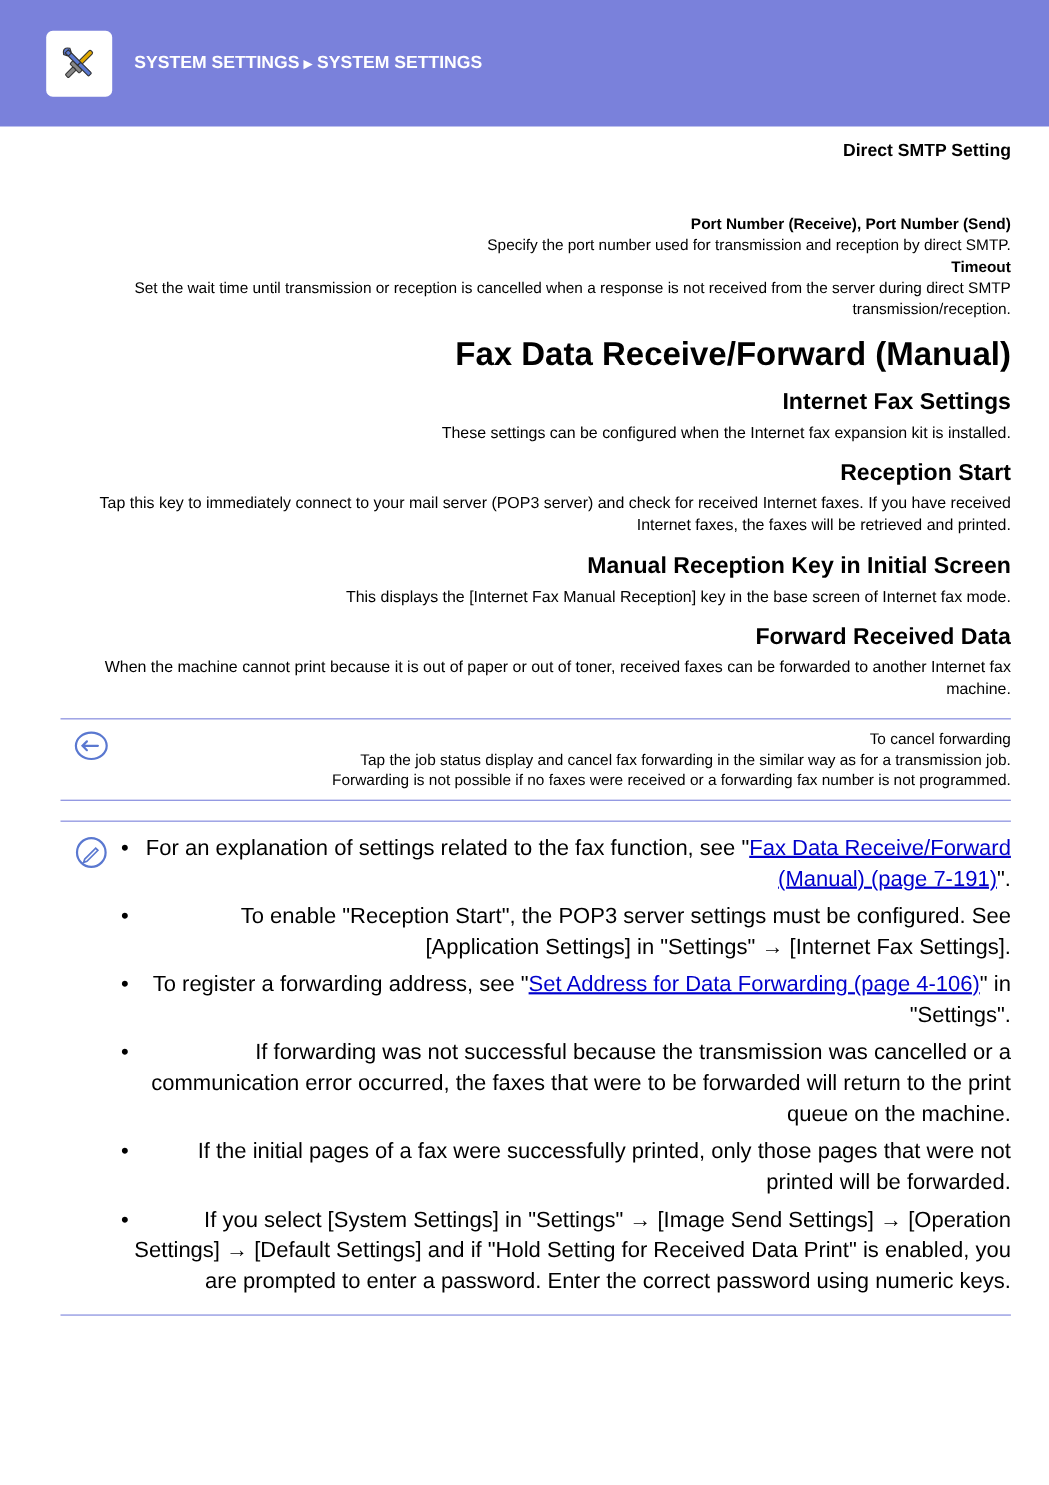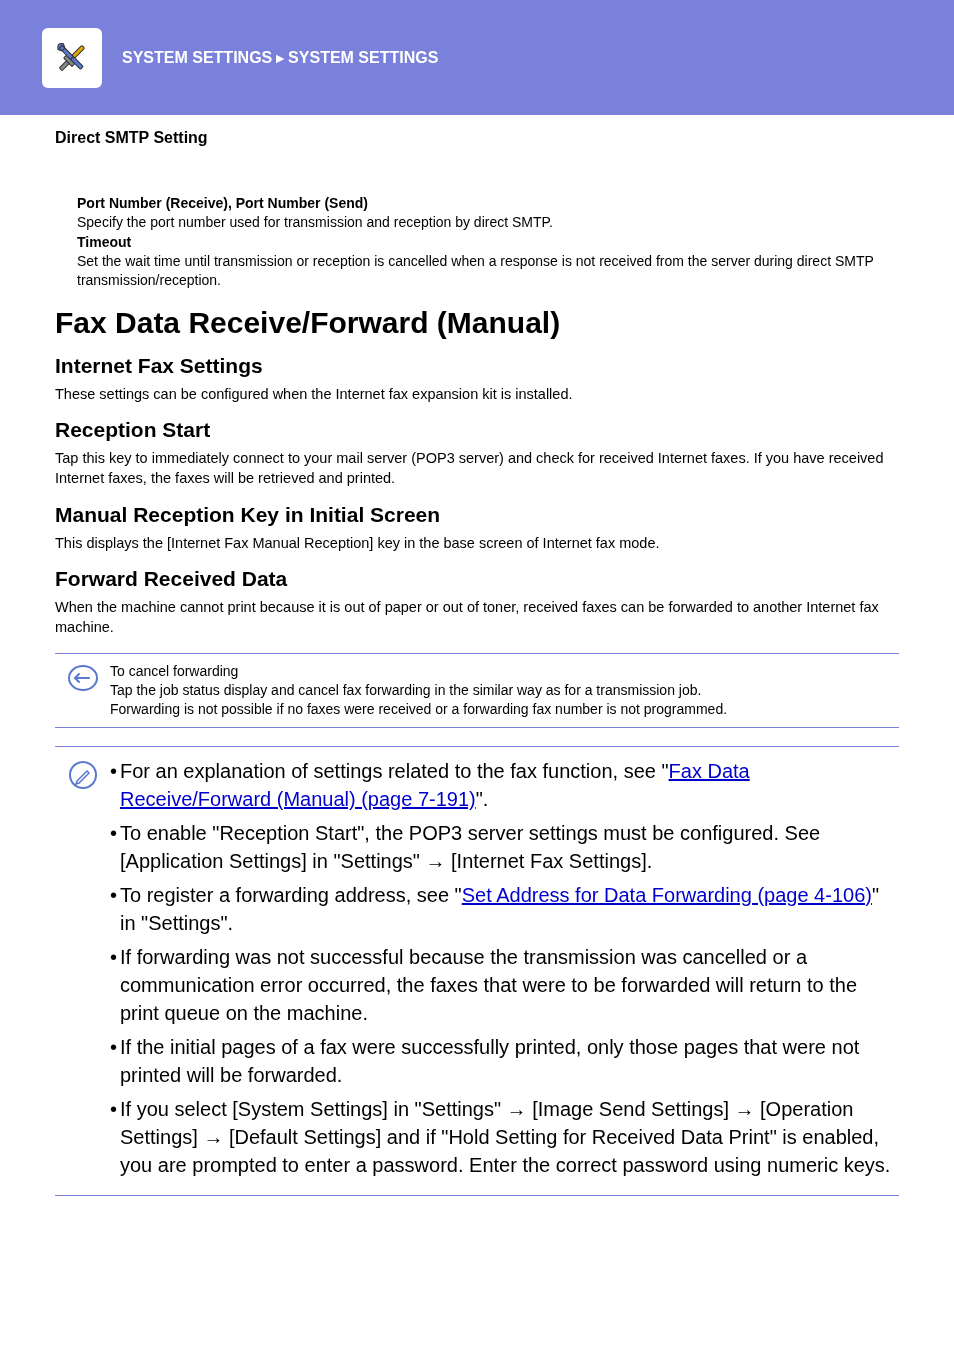--- a/index.html
+++ b/index.html
@@ -1,21 +1,21 @@
 <!DOCTYPE html>
 <html><head>
 <meta charset="utf-8">
 <style>
   * { margin: 0; padding: 0; box-sizing: border-box; }
   body { font-family: Arial, Helvetica, sans-serif; width: 954px; margin: 0 auto; color: #000; }
   .header-bar { background: #7a81db; display: flex; align-items: center; padding: 0 0; height: 115px; }
   .header-icon-box { width: 60px; height: 60px; background: #fff; border-radius: 6px; margin: 0 20px 0 42px; display: flex; align-items: center; justify-content: center; position: relative; }
   .breadcrumb { color: #fff; font-weight: bold; font-size: 16px; display: flex; align-items: center; }
   .bc-sep { margin: 0 1px; font-size: 14px; }
-  .content { padding: 14px 55px 0 55px; }
+  .content { padding: 14px 35px 0 55px; text-align: right; }
   .h3 { font-weight: bold; font-size: 16px; margin-bottom: 4px; }
   .indent1 { padding-left: 22px; margin-top: 48px; }
   .h4 { font-weight: bold; font-size: 14px; margin-top: 2px; }
   .body-text { font-size: 14px; line-height: 1.35; margin-top: 2px; }
   .h1 { font-weight: bold; font-size: 30px; margin-top: 16px; margin-bottom: 8px; }
   .h2 { font-weight: bold; font-size: 21px; margin-top: 14px; margin-bottom: 6px; }
   .p { font-size: 14.5px; line-height: 1.4; }
   .note-box { border-top: 1.5px solid #7a81db; border-bottom: 1.5px solid #7a81db; margin-top: 16px; padding: 8px 0 8px 0; display: flex; align-items: flex-start; }
   .note-icon-col { width: 55px; flex-shrink: 0; display: flex; justify-content: center; padding-top: 2px; }
   .note-text-col { flex: 1; font-size: 14px; line-height: 1.35; }

